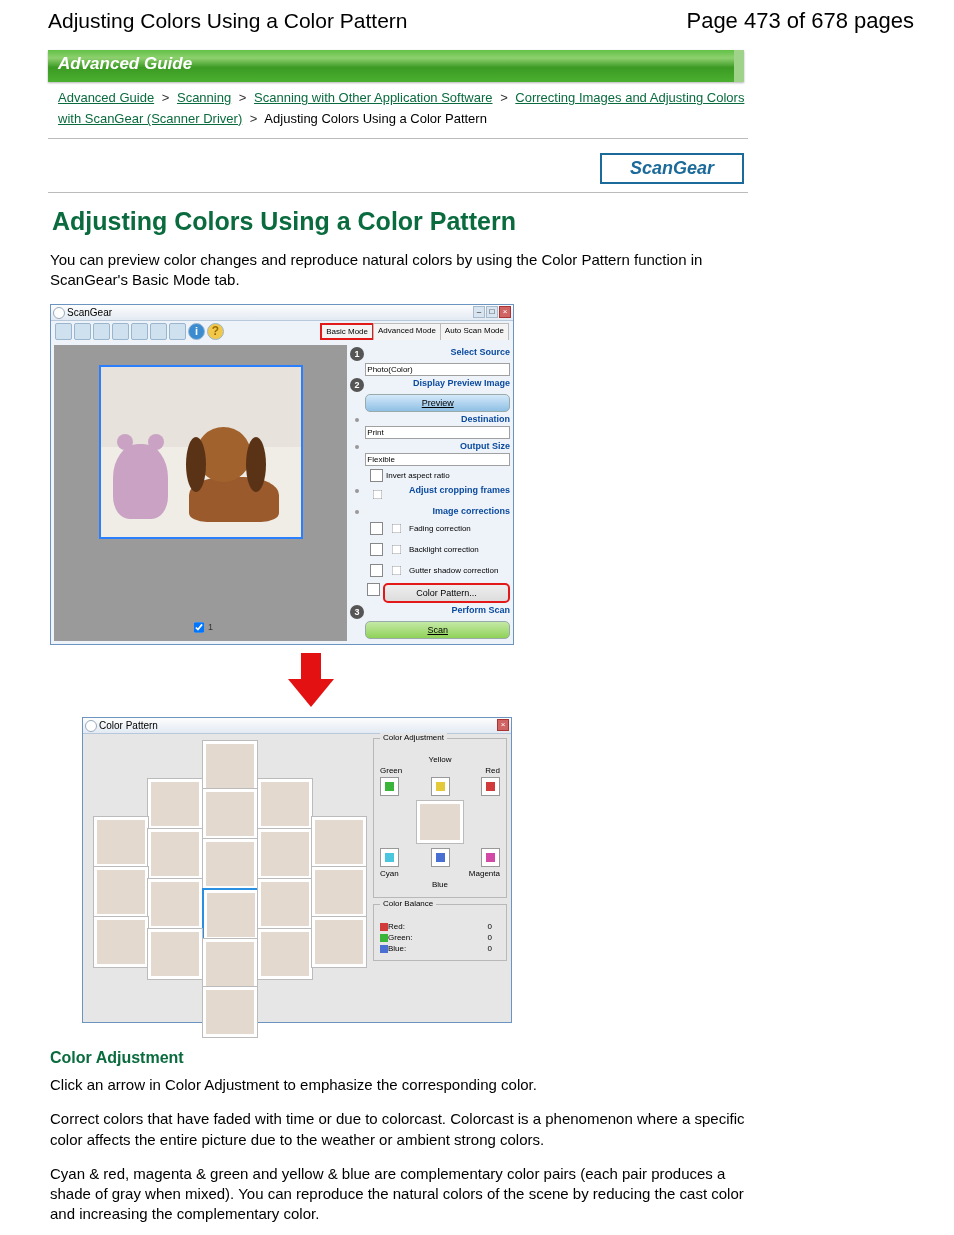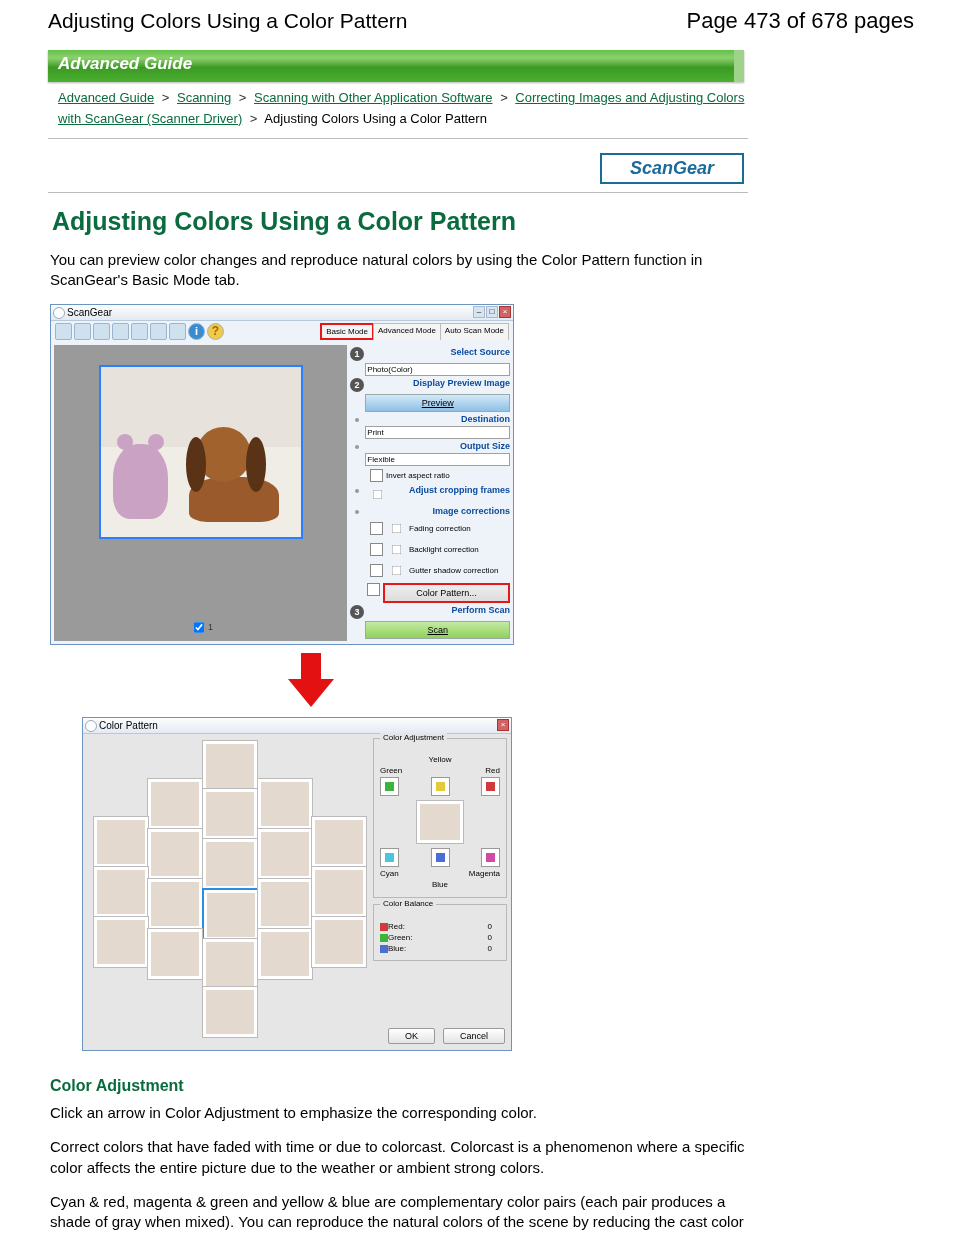--- a/index.html
+++ b/index.html
@@ -43,21 +43,21 @@
   .dog-ear{position:absolute;left:85px;bottom:45px;width:20px;height:55px;background:#5a3317;border-radius:50%;}
   .dog-ear.r{left:145px;}
   .pv-check{position:absolute;left:50%;bottom:4px;transform:translateX(-50%);font-size:9px;color:#333;}
   .pv-check input{transform:scale(0.8);vertical-align:middle;}
   .side { width:160px; font-size:9px; }
   .step-row{display:flex;align-items:flex-start;gap:3px;margin:2px 0;}
   .step-num{width:14px;height:14px;border-radius:50%;background:#555;color:#fff;font-size:9px;text-align:center;line-height:14px;flex-shrink:0;font-weight:bold;}
   .dot{width:4px;height:4px;border-radius:50%;background:#999;margin:4px 5px 0;flex-shrink:0;}
   .side-label{color:#0a4a9e;font-weight:bold;flex:1;text-align:right;}
   .side select,.side-sel{width:100%;font-size:8px;border:1px solid #a0a0a0;padding:1px;background:#fff;}
-  .side-btn{width:100%;font-size:9px;padding:3px 0;border:1px solid #9aa;border-radius:0;text-align:center;}
+  .side-btn{width:100%;font-size:9px;padding:3px 0;border:1px solid #9aa;border-radius:5px;text-align:center;}
   .btn-preview{background:linear-gradient(#d4e9f9,#8fc0e5);text-decoration:underline;}
   .btn-scan{background:linear-gradient(#c5e9a6,#8fd158);text-decoration:underline;}
   .cp-btn{background:linear-gradient(#eee,#ddd);border:2px solid #e31818;}
   .chk-row{display:flex;align-items:center;gap:3px;padding:1px 0 1px 20px;font-size:8px;}
   .chk-row input{transform:scale(0.75);}
   .ico-sm{width:11px;height:11px;display:inline-block;border:1px solid #888;background:#fff;flex-shrink:0;}
   .foot-btns{display:flex;justify-content:center;gap:32px;padding:6px;border-top:1px solid #ccc;}
   .foot-btn{font-size:9px;padding:2px 16px;background:linear-gradient(#fff,#e4e4e4);border:1px solid #999;border-radius:2px;}
   
   .arrow { width:46px;height:54px;margin:8px 0 10px 240px;position:relative; }
@@ -330,23 +330,19 @@
               <span class="v">0</span>
             </div>
           <div class="bal-row">
               <span class="sw c-blue"></span>
               <span>Blue:</span>
               <span class="v">0</span>
             </div>
         </div>
       </div>
     </div>
-    <div class="cp-foot">
-      <div class="foot-btn">OK</div>
-      <div class="foot-btn">Cancel</div>
-    </div>
   </div>
 
   <h3 class="sub">Color Adjustment</h3>
   <p class="body">Click an arrow in Color Adjustment to emphasize the corresponding color.</p>
   <p class="body">Correct colors that have faded with time or due to colorcast. Colorcast is a phenomenon where a specific color affects the entire picture due to the weather or ambient strong colors.</p>
   <p class="body">Cyan &amp; red, magenta &amp; green and yellow &amp; blue are complementary color pairs (each pair produces a shade of gray when mixed). You can reproduce the natural colors of the scene by reducing the cast color and increasing the complementary color.</p>
 </div>
 
 </body></html>

